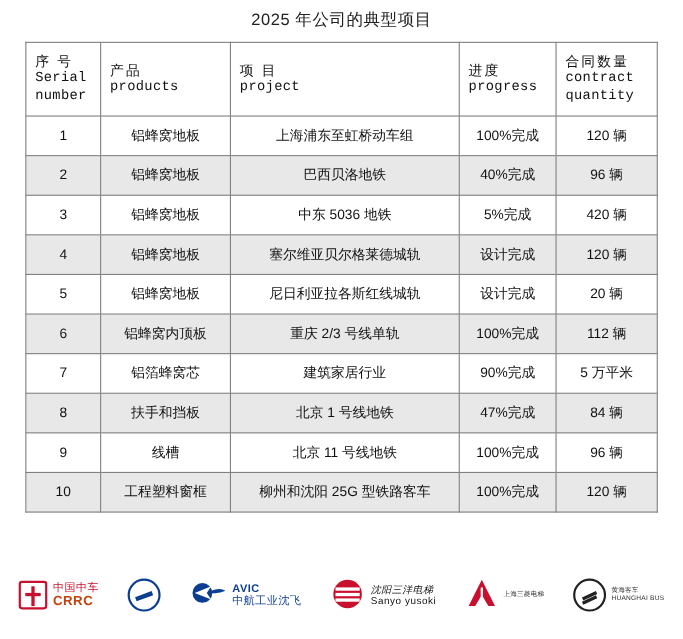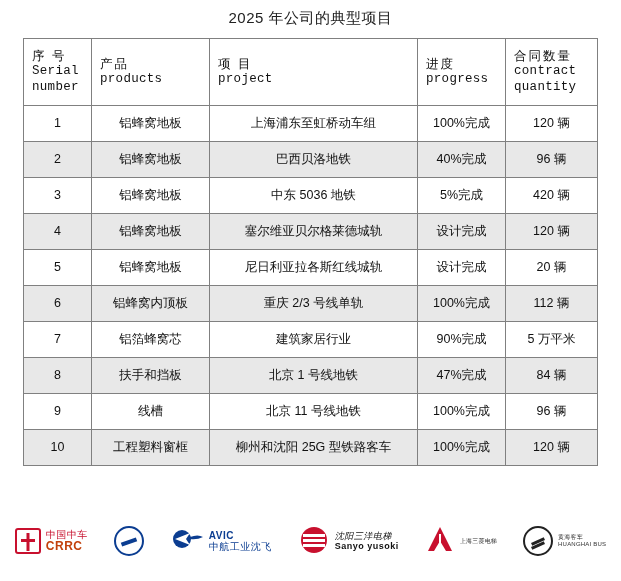--- a/index.html
+++ b/index.html
@@ -123,21 +123,21 @@
   .logo .txt .l2 {
     font-size: 12px;
     font-weight: bold;
     color: #c2410c;
     letter-spacing: 0.5px;
   }
   .logo.blue .txt .l1 { color: #0b3d91; }
   .logo.blue .txt .l2 { color: #0b3d91; font-size: 10px; font-weight: bold;}
   .logo.blue .txt .l3 { font-size: 6.5px; color: #0b3d91; letter-spacing: 0.2px;}
   .logo.dark .txt .l1 { color: #111; font-size: 9px; font-style: italic;}
-  .logo.dark .txt .l2 { color: #111; font-size: 9px; font-weight: bold;}
+  .logo.dark .txt .l2 { color: #111; font-size: 9px; font-weight: normal;}
   .logo.gray .txt .l1 { color: #333; font-size: 6px; letter-spacing: 0.2px;}
   .crrc-mark {
     width: 26px; height: 26px;
     border: 2px solid #c8102e;
     border-radius: 3px;
     position: relative;
     box-sizing: border-box;
   }
   .crrc-mark::before {
     content: "";

